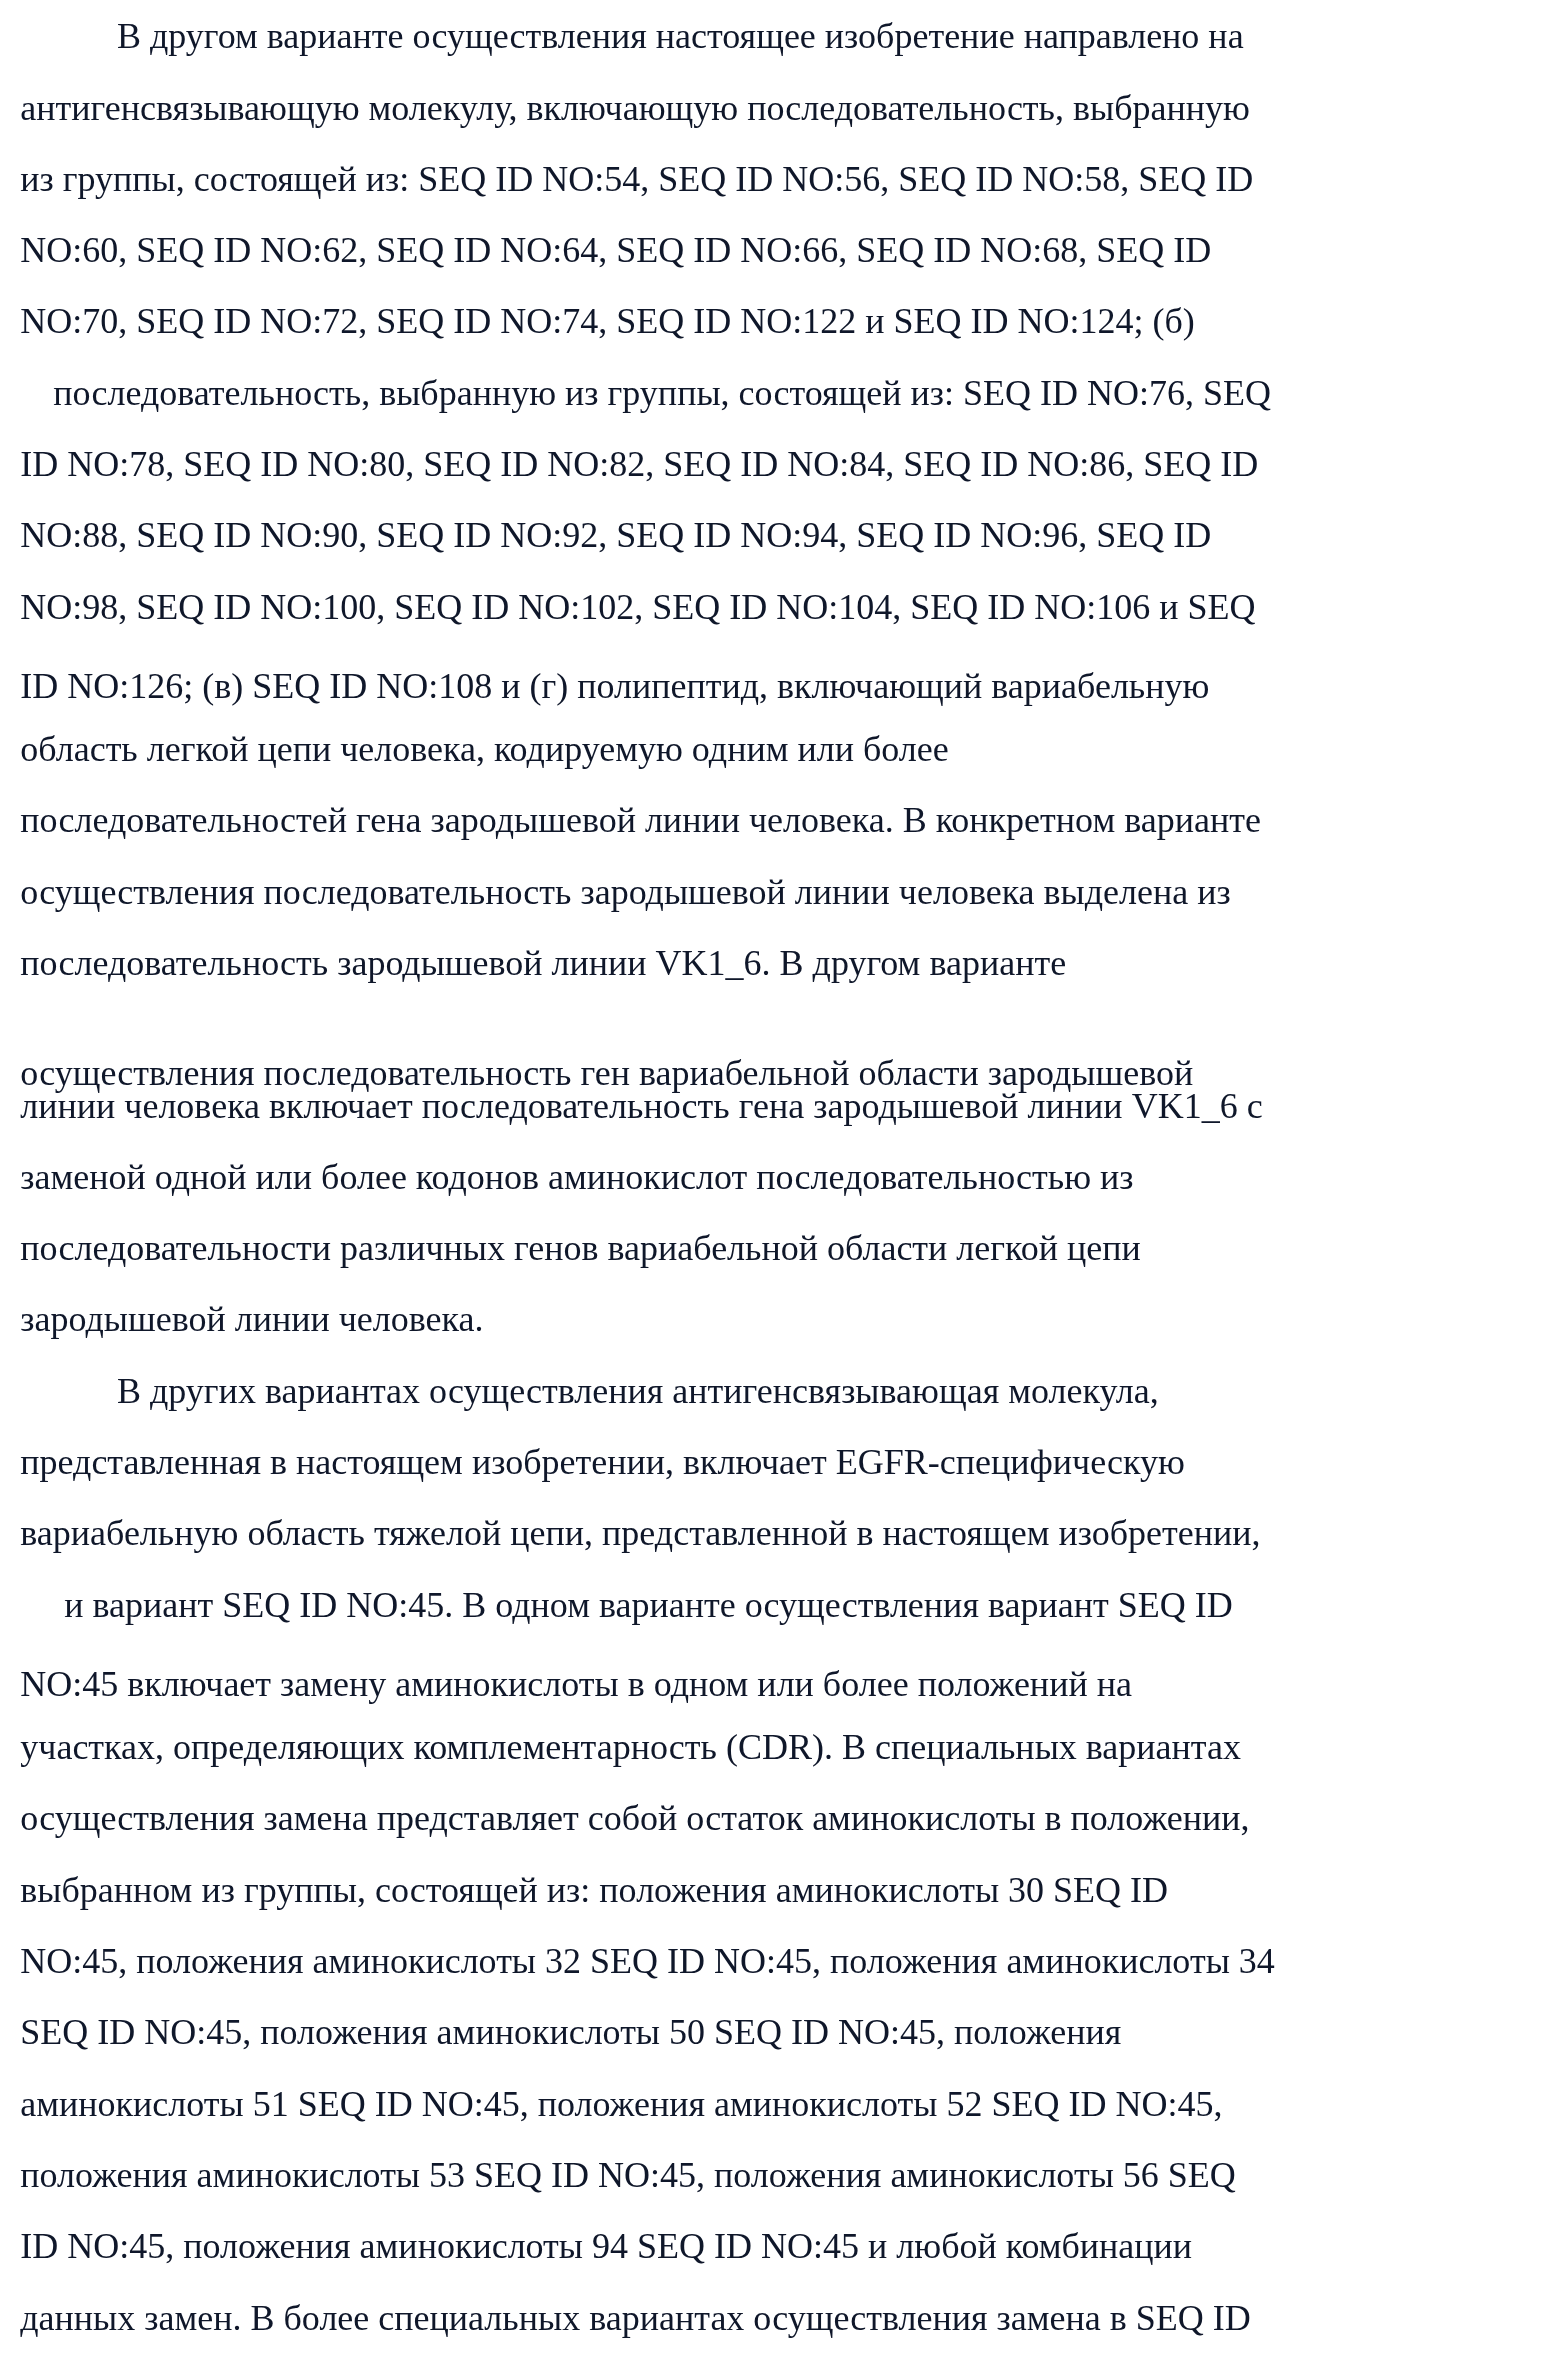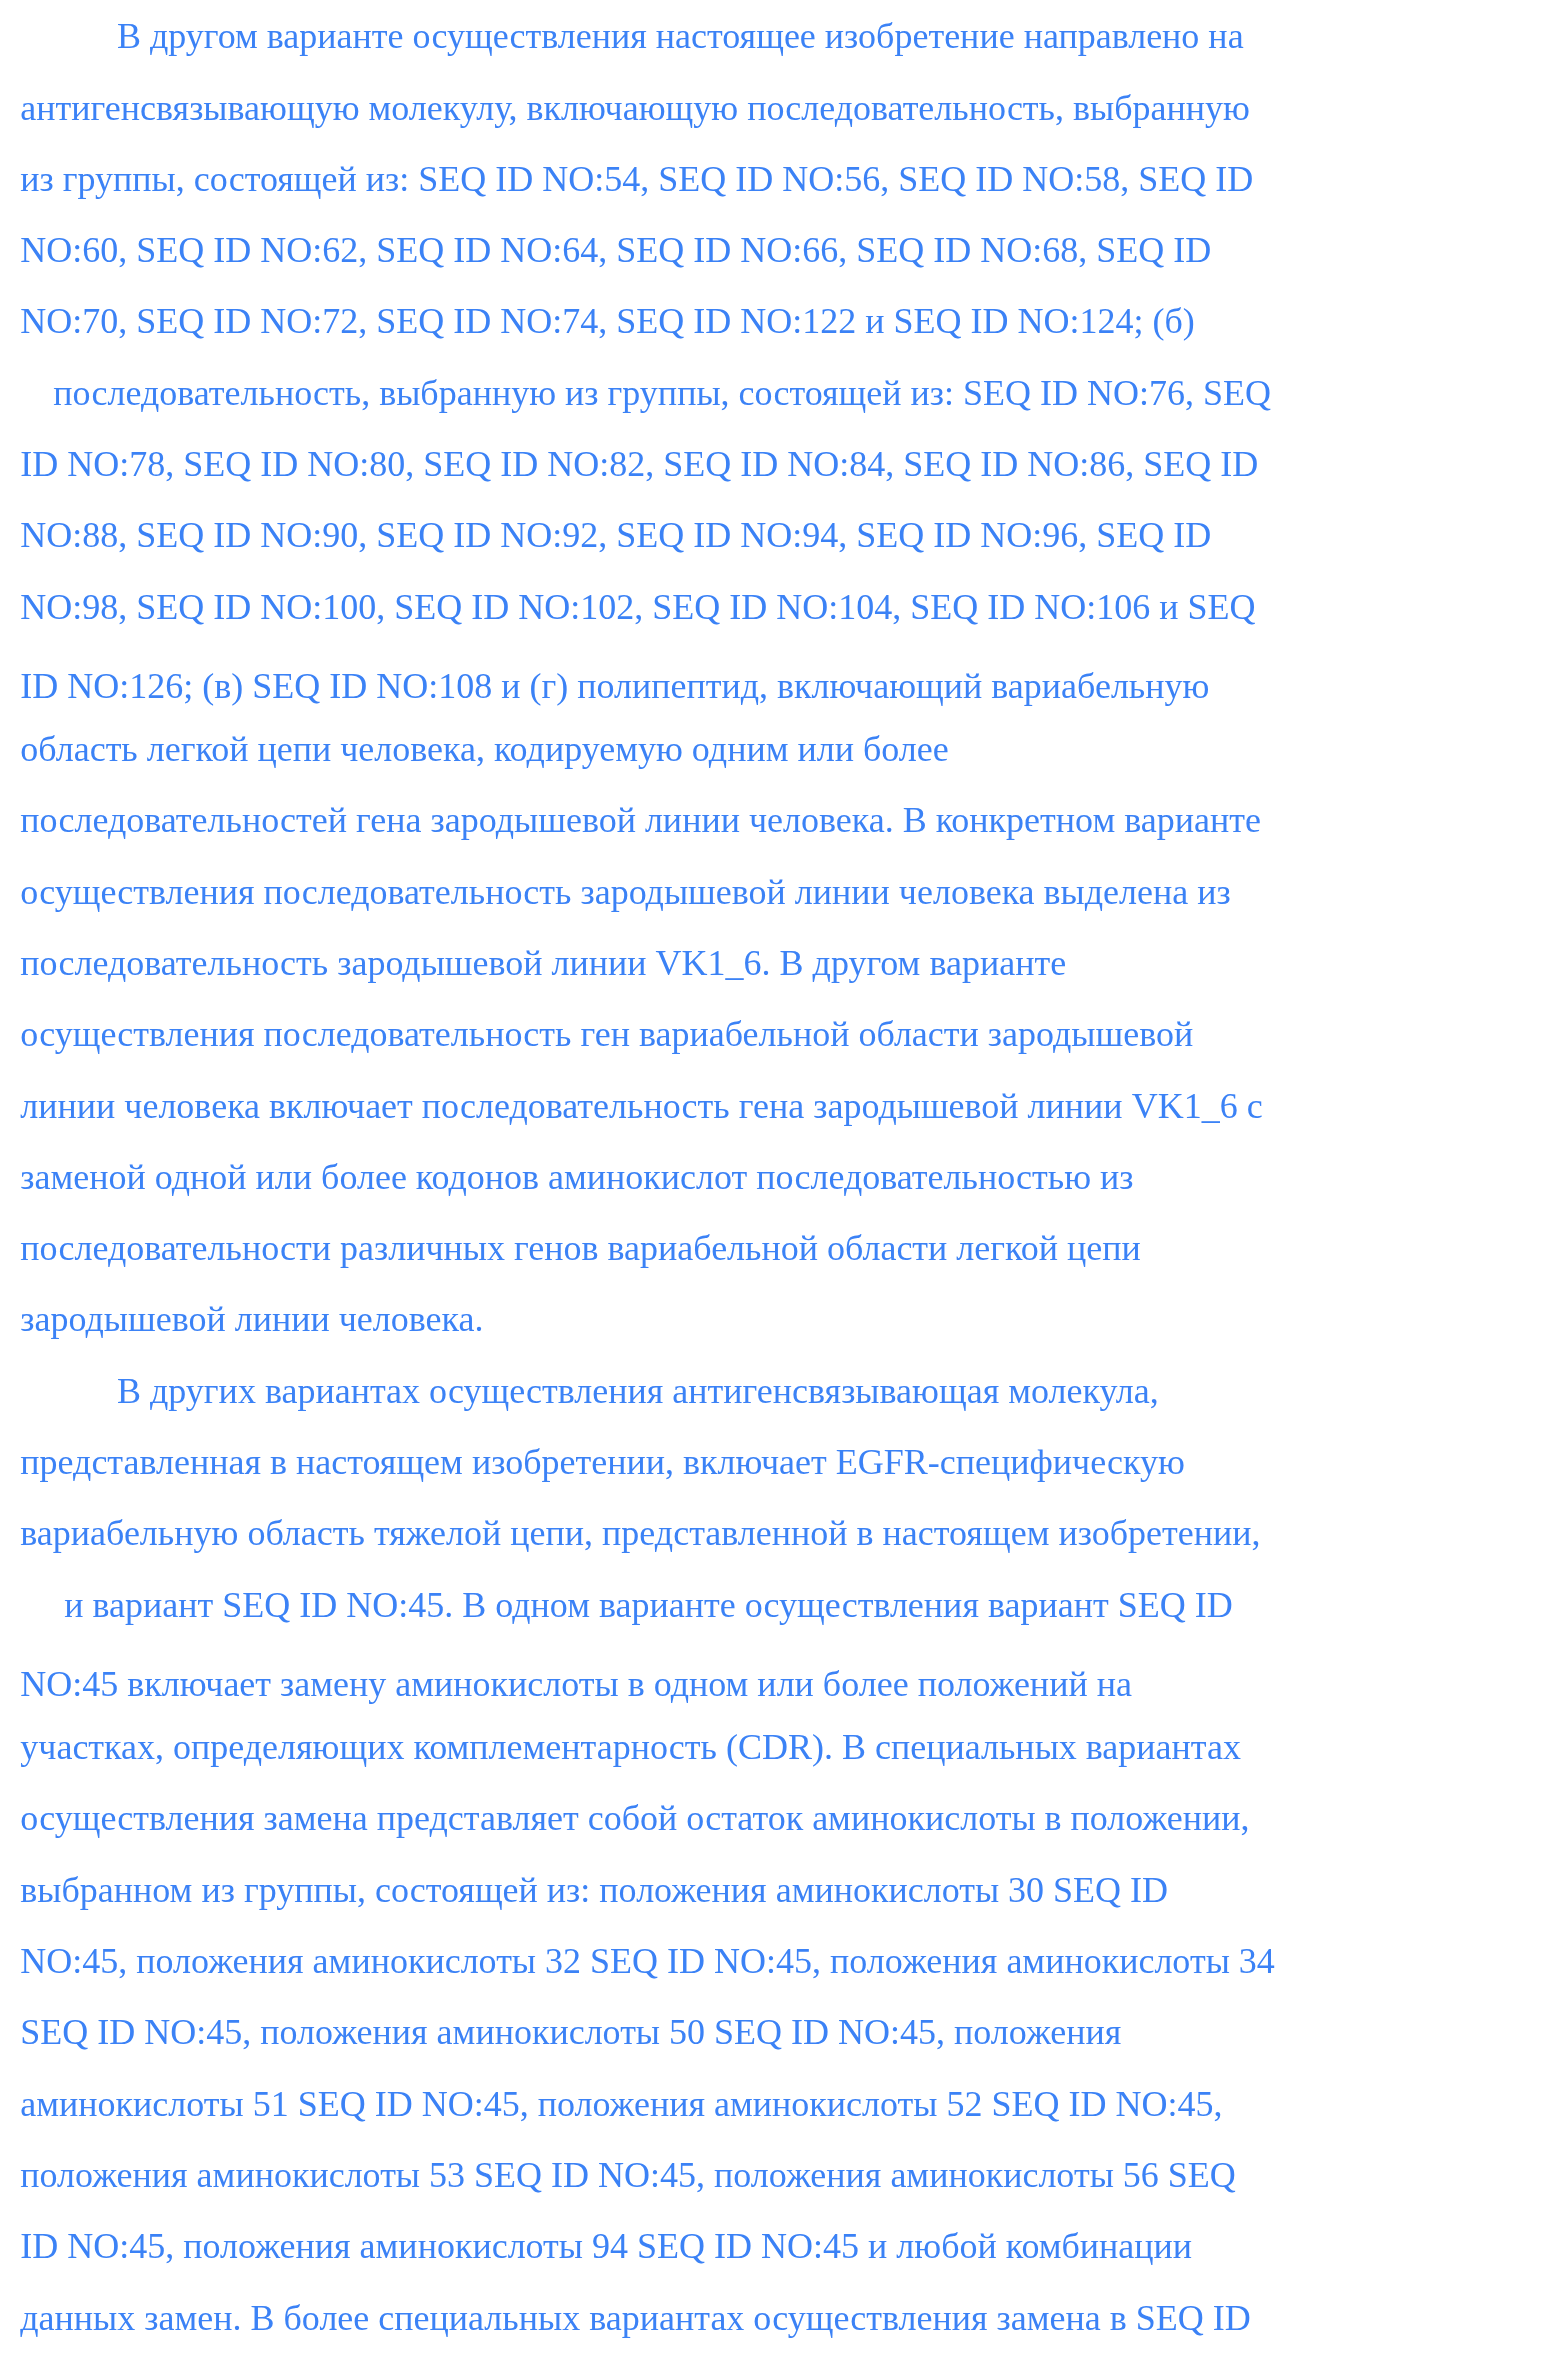--- a/index.html
+++ b/index.html
@@ -1,20 +1,20 @@
 <!DOCTYPE html>
 <html style="font-size:13.5px"><head>
 <meta charset="utf-8">
 <style>
   html, body { margin: 0; padding: 0; background: #ffffff; }
   body { width: 1567px; height: 2354px; overflow: hidden; position: relative; }
   .page {
     position: absolute; left: 0; top: 0; width: 1567px; height: 2354px;
     font-family: "Liberation Serif", "DejaVu Serif", serif;
-    color: #3b82f6;
+    color: #0f172a;
   }
   .line {
     position: absolute; left: 20.3px;
     font-size: 36px; line-height: 42px;
     white-space: nowrap;
     transform-origin: left top;
   }
   .line.indent { left: 117px; }
 </style>
 </head>
@@ -28,21 +28,21 @@
     <div class="line" style="top: 300px;">NO:70, SEQ ID NO:72, SEQ ID NO:74, SEQ ID NO:122 и SEQ ID NO:124; (б)</div>
     <div class="line" style="top: 372px; margin-left: 33px;">последовательность, выбранную из группы, состоящей из: SEQ ID NO:76, SEQ</div>
     <div class="line" style="top: 443px;">ID NO:78, SEQ ID NO:80, SEQ ID NO:82, SEQ ID NO:84, SEQ ID NO:86, SEQ ID</div>
     <div class="line" style="top: 514px;">NO:88, SEQ ID NO:90, SEQ ID NO:92, SEQ ID NO:94, SEQ ID NO:96, SEQ ID</div>
     <div class="line" style="top: 586px;">NO:98, SEQ ID NO:100, SEQ ID NO:102, SEQ ID NO:104, SEQ ID NO:106 и SEQ</div>
     <div class="line" style="top: 657px; margin-top: 8px;">ID NO:126; (в) SEQ ID NO:108 и (г) полипептид, включающий вариабельную</div>
     <div class="line" style="top: 728px;">область легкой цепи человека, кодируемую одним или более</div>
     <div class="line" style="top: 799px;">последовательностей гена зародышевой линии человека. В конкретном варианте</div>
     <div class="line" style="top: 871px;">осуществления последовательность зародышевой линии человека выделена из</div>
     <div class="line" style="top: 942px;">последовательность зародышевой линии VK1_6. В другом варианте</div>
-    <div class="line" style="top: 1013px;">осуществления последовательность ген вариабельной области зародышевой</div>
+    <div class="line" style="top: 1052px;">осуществления последовательность ген вариабельной области зародышевой</div>
     <div class="line" style="top: 1085px;">линии человека включает последовательность гена зародышевой линии VK1_6 с</div>
     <div class="line" style="top: 1156px;">заменой одной или более кодонов аминокислот последовательностью из</div>
     <div class="line" style="top: 1227px;">последовательности различных генов вариабельной области легкой цепи</div>
     <div class="line" style="top: 1298px;">зародышевой линии человека.</div>
     <div class="line indent" style="top: 1370px;">В других вариантах осуществления антигенсвязывающая молекула,</div>
     <div class="line" style="top: 1441px;">представленная в настоящем изобретении, включает EGFR-специфическую</div>
     <div class="line" style="top: 1512px;">вариабельную область тяжелой цепи, представленной в настоящем изобретении,</div>
     <div class="line" style="top: 1584px; margin-left: 44px;">и вариант SEQ ID NO:45. В одном варианте осуществления вариант SEQ ID</div>
     <div class="line" style="top: 1655px; margin-top: 8px;">NO:45 включает замену аминокислоты в одном или более положений на</div>
     <div class="line" style="top: 1726px;">участках, определяющих комплементарность (CDR). В специальных вариантах</div>

